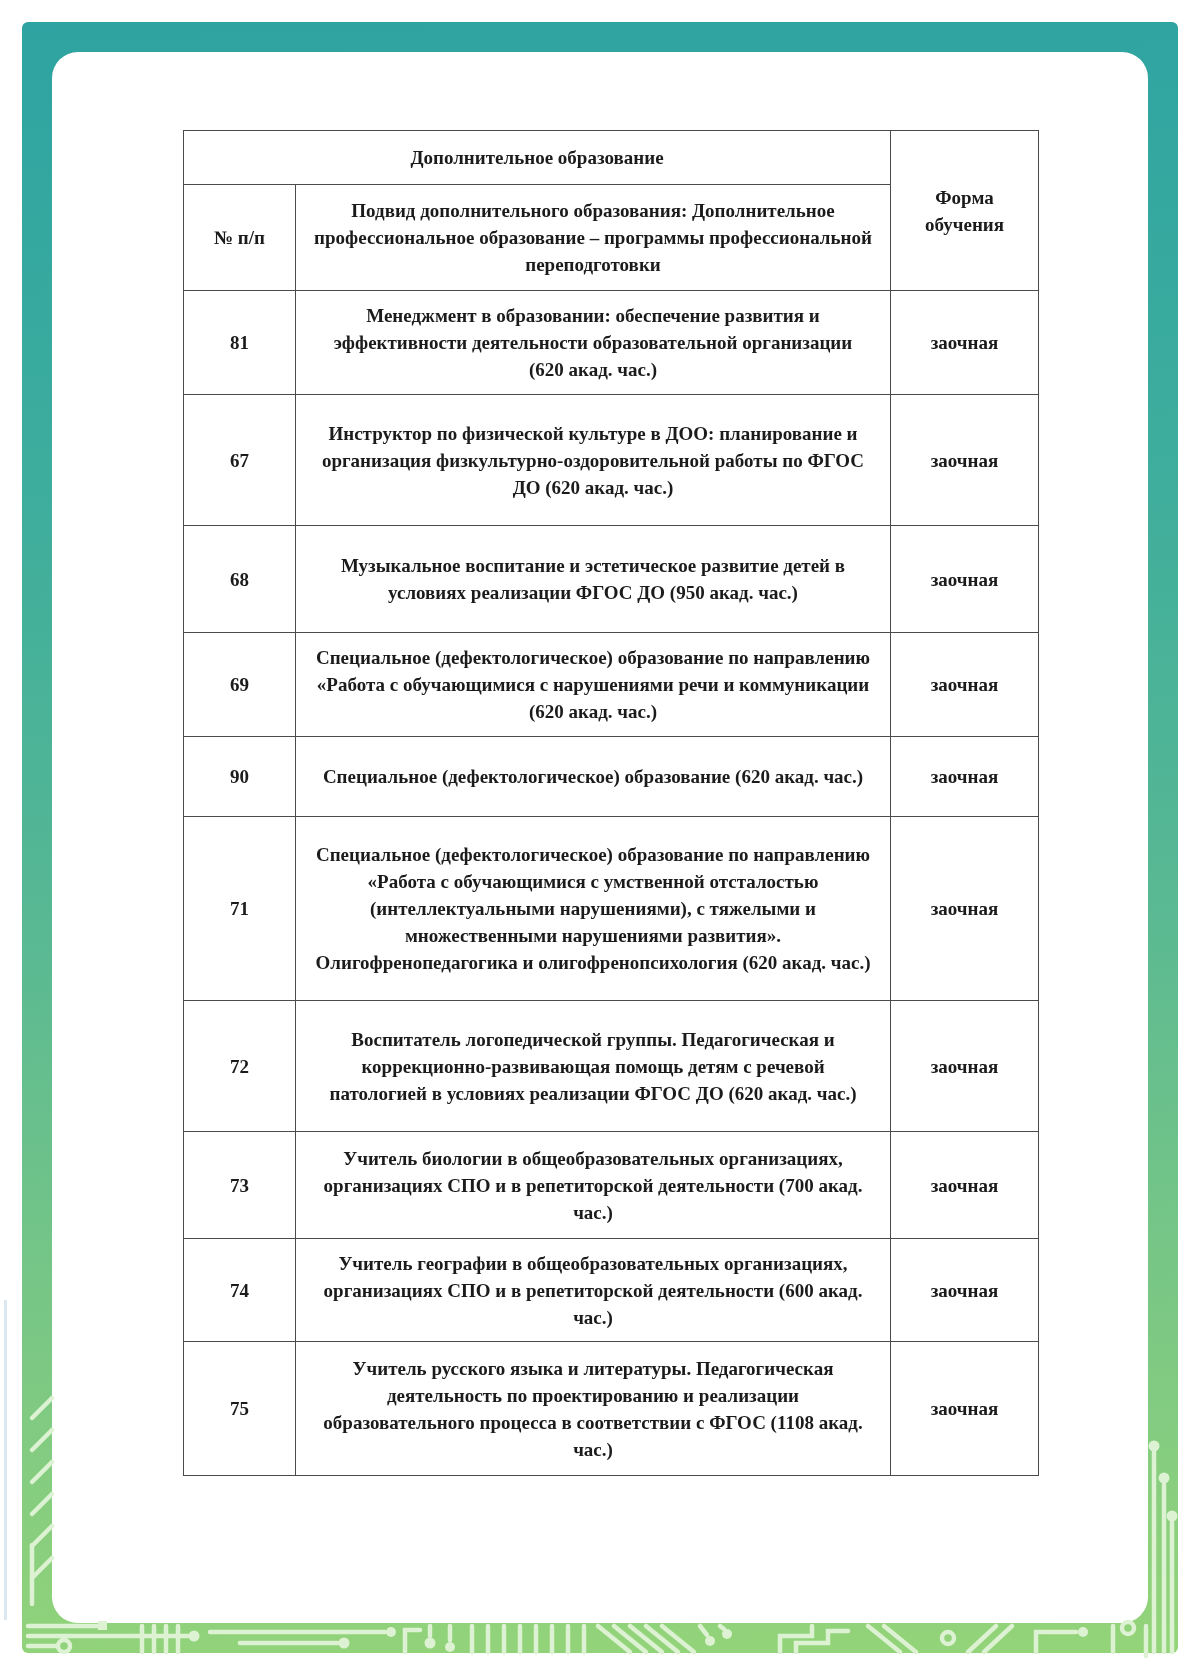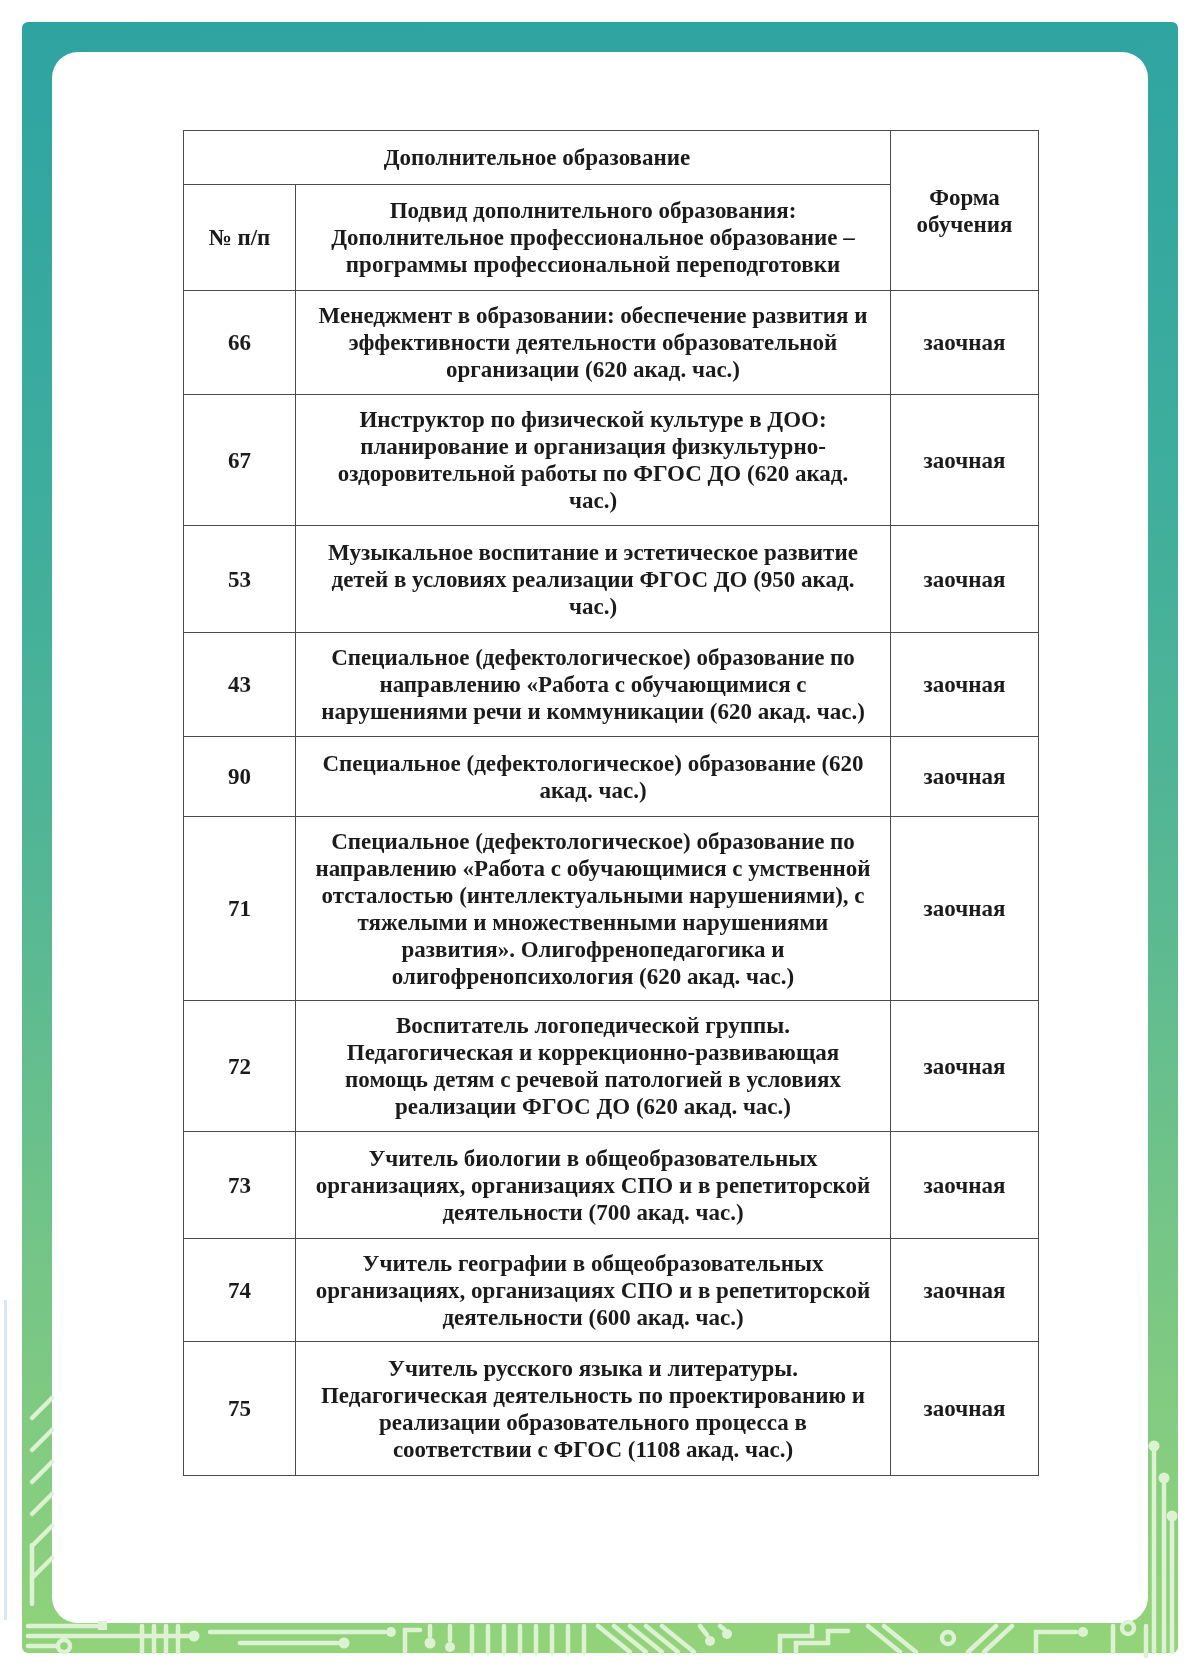--- a/index.html
+++ b/index.html
@@ -15,21 +15,21 @@
   .frame-inner{
     position:absolute;left:30px;top:30px;right:30px;bottom:30px;
     background:#ffffff;border-radius:26px;
   }
   .circuit{position:absolute;left:0;top:0;width:1200px;height:1675px;pointer-events:none;}
   .scan-edge{position:absolute;left:4px;top:1300px;width:3px;height:320px;background:#b9d2e4;opacity:.5;}
   
   .doc-table{
     position:absolute;left:183px;top:130px;width:855px;
     border-collapse:collapse;table-layout:fixed;
-    color:#1b1b1b;font-weight:bold;font-size:23px;line-height:27px;text-align:center;font-family:Liberation Serif, serif;
+    color:#1b1b1b;font-weight:bold;font-size:19px;line-height:27px;text-align:center;font-family:Liberation Serif, serif;
   }
   .doc-table td{border:1px solid #4a4a4a;vertical-align:middle;padding:6px 18px;}
   .doc-table td.num{padding:16px 4px;}
   .doc-table td.form{padding:6px 8px;}
   .doc-table thead tr:nth-child(1){height:54px;}
   .doc-table thead tr:nth-child(2){height:106px;}
   .doc-table tbody tr:nth-child(1){height:104px;}
   .doc-table tbody tr:nth-child(2){height:131px;}
   .doc-table tbody tr:nth-child(3){height:107px;}
   .doc-table tbody tr:nth-child(4){height:104px;}
@@ -131,36 +131,36 @@
         <td colspan="2">Дополнительное образование</td>
         <td rowspan="2" class="form">Форма обучения</td>
       </tr>
       <tr>
         <td class="num">№ п/п</td>
         <td>Подвид дополнительного образования: Дополнительное профессиональное образование – программы профессиональной переподготовки</td>
       </tr>
     </thead>
     <tbody>
       <tr>
-        <td class="num">66</td>
+        <td class="num">81</td>
         <td>Менеджмент в образовании: обеспечение развития и эффективности деятельности образовательной организации (620 акад. час.)</td>
         <td class="form">заочная</td>
       </tr>
       <tr>
         <td class="num">67</td>
         <td>Инструктор по физической культуре в ДОО: планирование и организация физкультурно-оздоровительной работы по ФГОС ДО (620 акад. час.)</td>
         <td class="form">заочная</td>
       </tr>
       <tr>
-        <td class="num">53</td>
+        <td class="num">68</td>
         <td>Музыкальное воспитание и эстетическое развитие детей в условиях реализации ФГОС ДО (950 акад. час.)</td>
         <td class="form">заочная</td>
       </tr>
       <tr>
-        <td class="num">43</td>
+        <td class="num">69</td>
         <td>Специальное (дефектологическое) образование по направлению «Работа с обучающимися с нарушениями речи и коммуникации (620 акад. час.)</td>
         <td class="form">заочная</td>
       </tr>
       <tr>
         <td class="num">90</td>
         <td>Специальное (дефектологическое) образование (620 акад. час.)</td>
         <td class="form">заочная</td>
       </tr>
       <tr>
         <td class="num">71</td>

